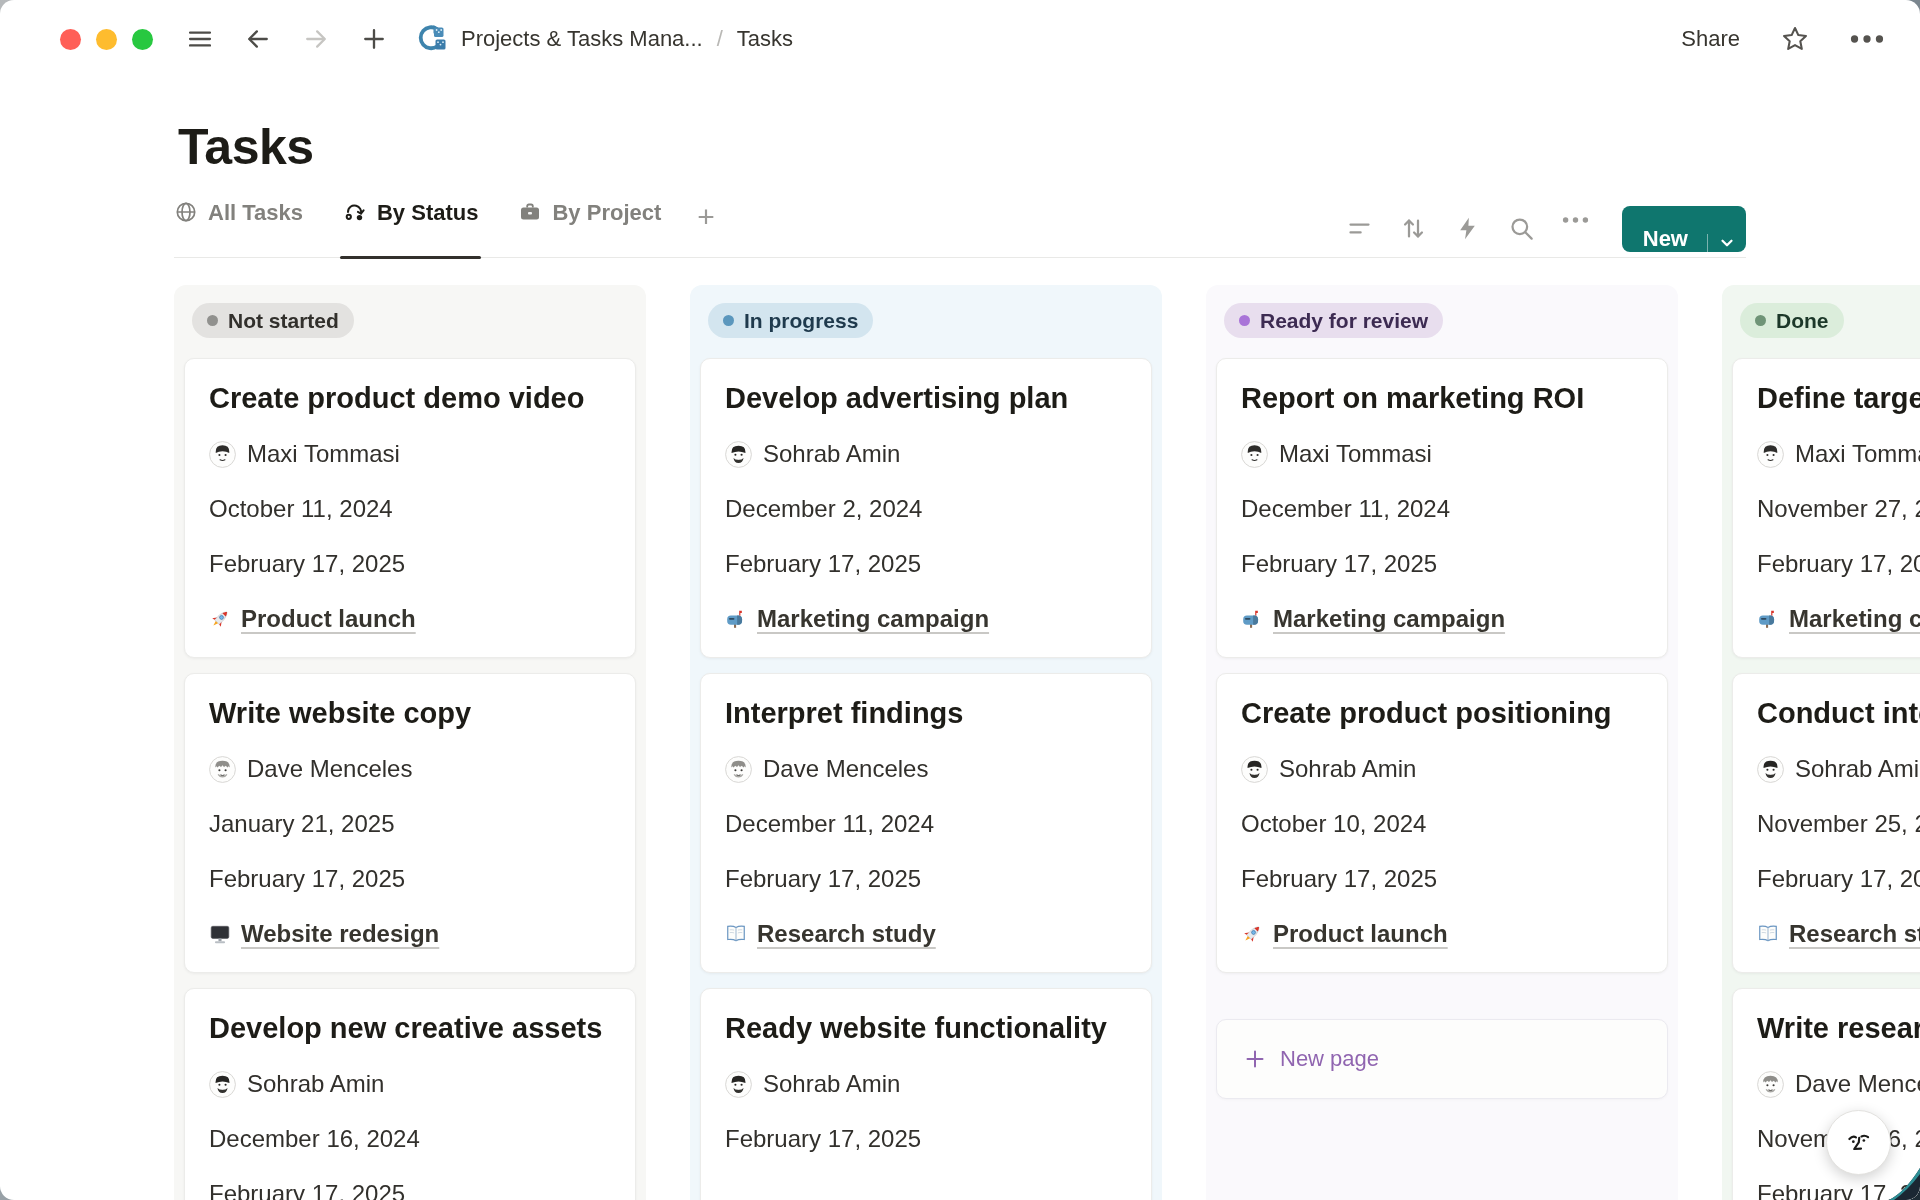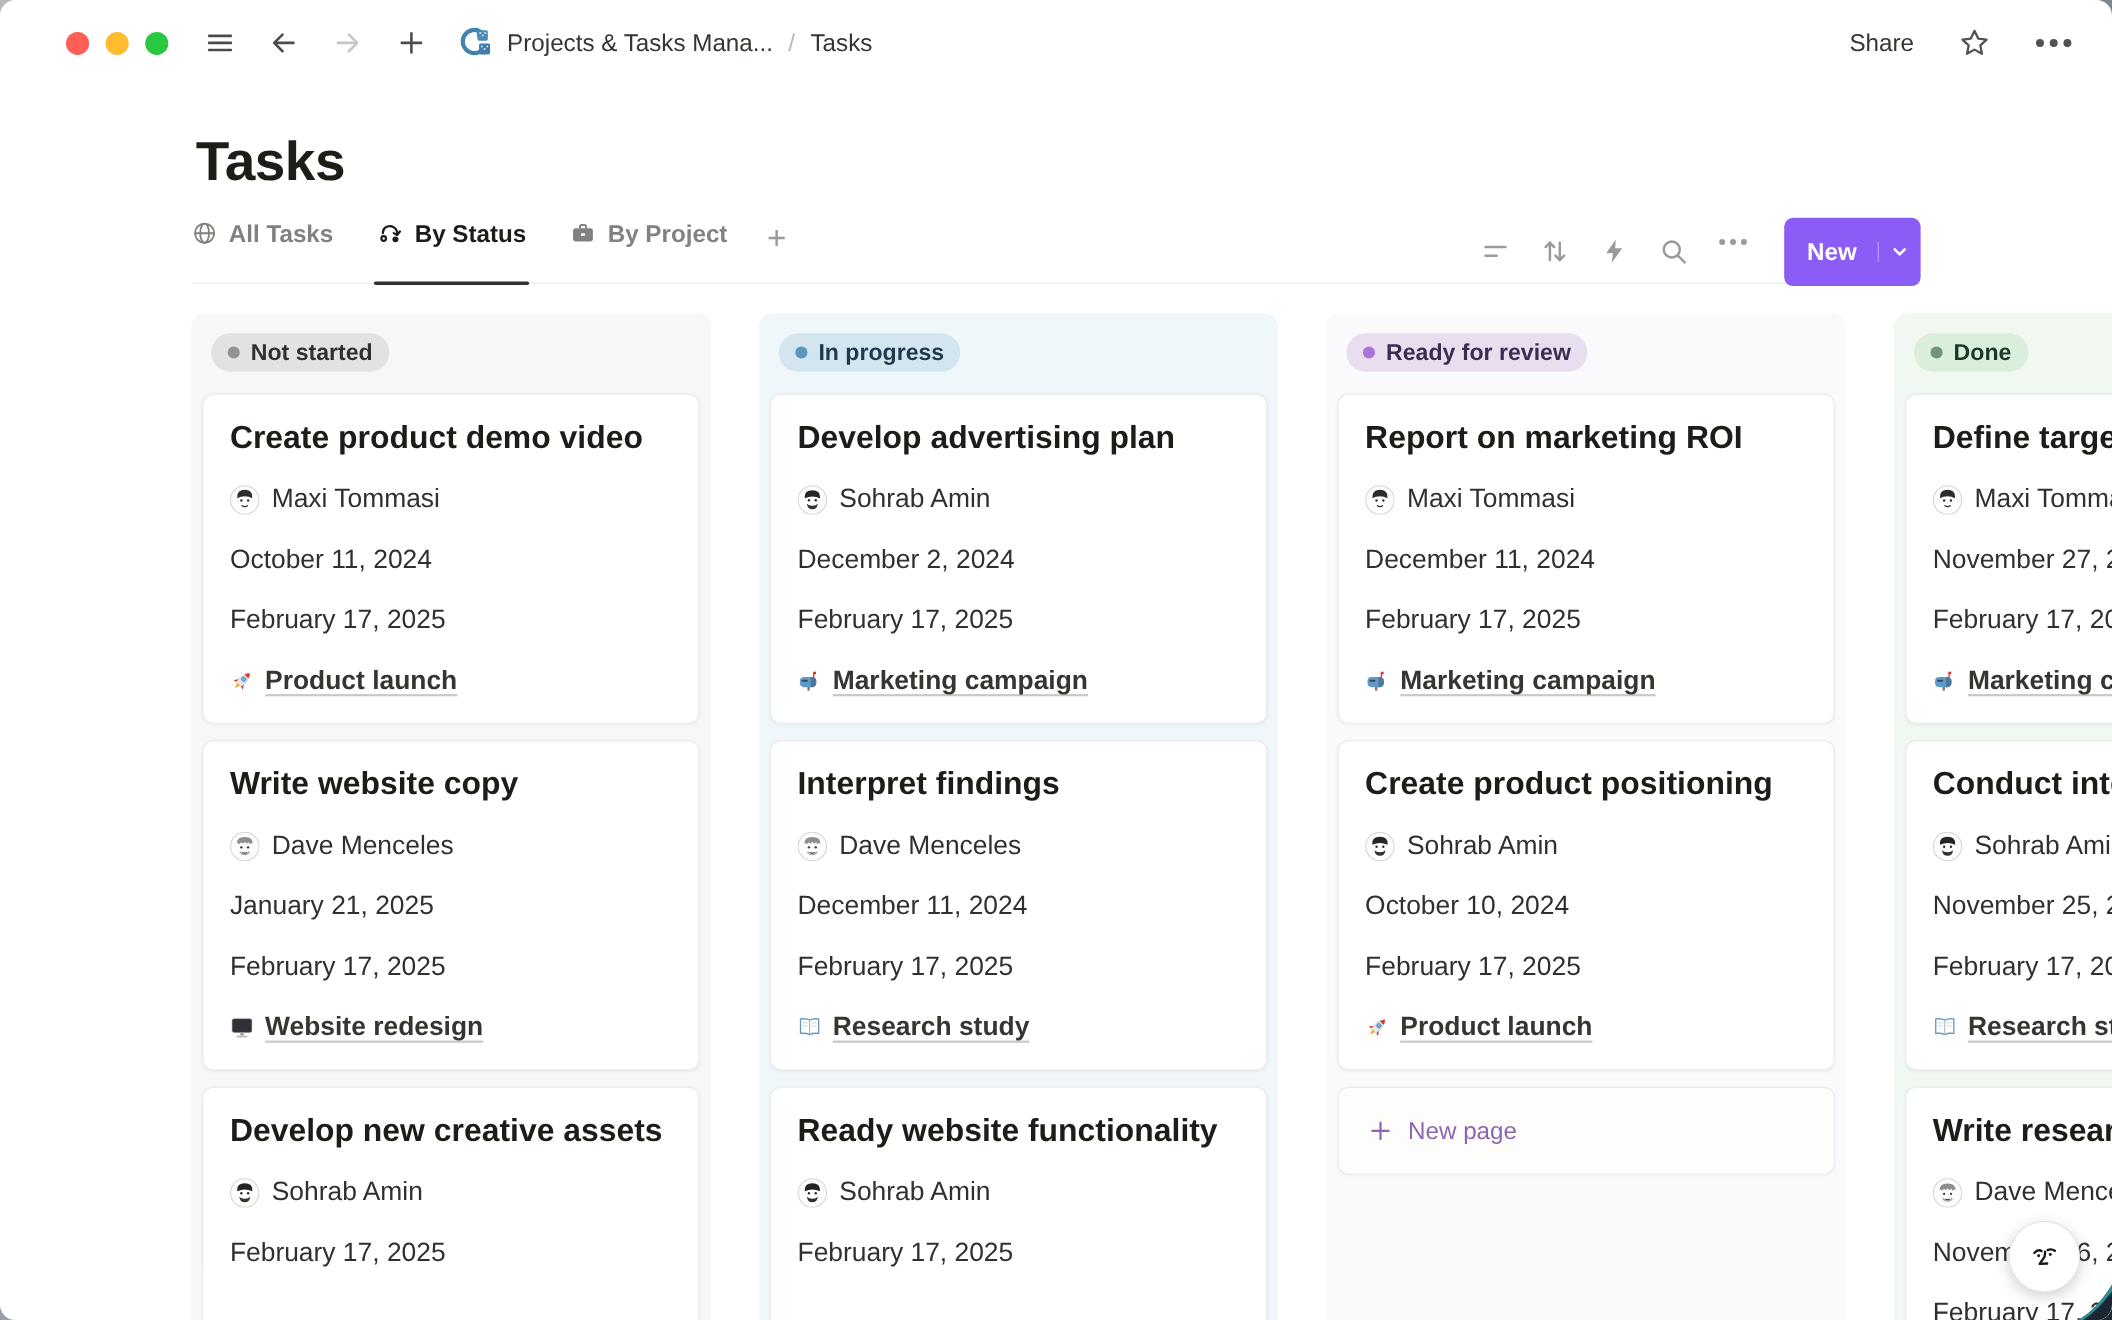--- a/index.html
+++ b/index.html
@@ -30,39 +30,39 @@
   .controls-row { position:absolute; left:174px; top:200px; width:1572px; height:58px;
                   display:flex; align-items:center; border-bottom:1px solid #e9e9e7; }
   .tabs { display:flex; align-items:center; gap:40px; height:100%; }
   .tab { display:flex; align-items:flex-start; gap:10px; height:100%; font-size:22px; font-weight:600; color:#82817d; position:relative; }
   .tab .t-ic { width:24px; height:24px; display:flex; }
   .tab.active { color:#1d1c17; font-weight:700; }
   .tab.active::after { content:""; position:absolute; left:-3px; right:-3px; bottom:-2px; height:3px; background:#32302c; border-radius:2px; }
   .tab-add { font-size:30px; color:#9b9a97; font-weight:400; margin-left:-4px; }
   .toolbar { margin-left:auto; display:flex; align-items:center; gap:27px; }
   .tool-ic { width:27px; height:27px; display:flex; }
-  .newbtn { display:flex; align-items:center; background:#8b5cf6; color:#fff; border-radius:8px; height:62px; overflow:hidden; margin-left:6px; }
+  .newbtn { display:flex; align-items:flex-end; background:#0f766e; color:#fff; border-radius:8px; height:46px; overflow:hidden; margin-left:6px; }
   .nb-label { display:flex; align-items:center; padding:0 19px 0 21px; font-size:22px; font-weight:700; }
   .nb-caret { display:flex; align-items:center; justify-content:center; width:39px; border-left:1px solid rgba(255,255,255,0.45); }
 
   
   .board { position:absolute; left:174px; top:285px; display:flex; gap:44px; height:930px; }
   .column { width:472px; flex:none; border-radius:12px; padding:18px 10px 10px; }
   .pill { display:inline-flex; align-items:center; gap:10px; height:35px; padding:0 15px; border-radius:18px; font-size:21px; font-weight:600; margin-left:8px; }
   .dot { width:11px; height:11px; border-radius:50%; flex:none; }
   .cards { margin-top:20px; display:flex; flex-direction:column; gap:15px; }
   .card { background:#fff; border:1px solid #ececea; border-radius:10px; box-shadow:0 1px 3px rgba(15,15,15,0.05);
           padding:24px; min-height:298px; }
   .card-title { font-size:29px; font-weight:700; color:#1d1c17; line-height:30px; white-space:nowrap; }
   .row { display:flex; align-items:center; height:28px; margin-top:27px; font-size:24px; color:#32302c; white-space:nowrap; }
   .avatar { width:27px; height:27px; margin-right:11px; flex:none; display:flex; }
   .picon { width:22px; height:22px; margin-right:10px; flex:none; display:flex; }
   .plink { color:#37352f; font-weight:600; text-decoration:underline; text-decoration-color:#c9c8c5; text-decoration-thickness:1.5px; text-underline-offset:5px; cursor:pointer; }
   .newpage { display:flex; align-items:center; gap:13px; height:80px; background:#fdfdfc; border:1px solid #ebeaf0; border-radius:10px;
-             padding:0 26px; color:#9065b0; font-size:22px; box-shadow:0 1px 3px rgba(15,15,15,0.03); cursor:pointer; }
+             padding:0 26px; color:#9065b0; font-size:22px; box-shadow:0 1px 3px rgba(15,15,15,0.03); cursor:pointer;margin-top:31px; }
   .np-plus { width:24px; height:24px; display:flex; }
 
   
   .fab { position:absolute; left:1826px; top:1110px; width:65px; height:65px; border-radius:50%; background:#fff;
          border:1px solid #e3e2df; box-shadow:0 4px 14px rgba(0,0,0,0.18); display:flex; align-items:center; justify-content:center; z-index:6; }
   .cursor { position:absolute; left:1889px; top:1168px; z-index:7; }
 </style>
 </head>
 <body>
 
@@ -293,20 +293,21 @@
                   <circle cx="14" cy="14" r="13.4" fill="#fdfdfc" stroke="#d6d5d2"></circle>
                   <path d="M6.8 11.5Q6.5 4.8 14 4.8t7.2 6.7v1Q17.5 10.8 14 10.8t-7.2 1.7Z" fill="#262523"></path>
                   <circle cx="10.8" cy="14.3" r="1.1" fill="#262523"></circle>
                   <circle cx="17.2" cy="14.3" r="1.1" fill="#262523"></circle>
                   <path d="M8.8 17.5Q9.5 22.8 14 22.8t5.2-5.3Q17.5 19.5 14 19.5t-5.2-2Z" fill="#33322f"></path>
                   <path d="M12.5 18.2Q14 19 15.5 18.2" stroke="#fdfdfc" stroke-width="0.9" fill="none"></path>
                 </svg>
               </span>
       <span>Sohrab Amin</span>
     </div>
+    <div class="row">December 16, 2024</div>
     <div class="row">February 17, 2025</div>
 
   </div>
         </div>
   </div>
       <div class="column" style="background: rgb(240, 247, 251);">
     <div class="pill" style="background: rgb(211, 229, 239); color: rgb(31, 58, 77);">
       <span class="dot" style="background: rgb(91, 151, 189);"></span>
       <span>In progress</span>
     </div>

